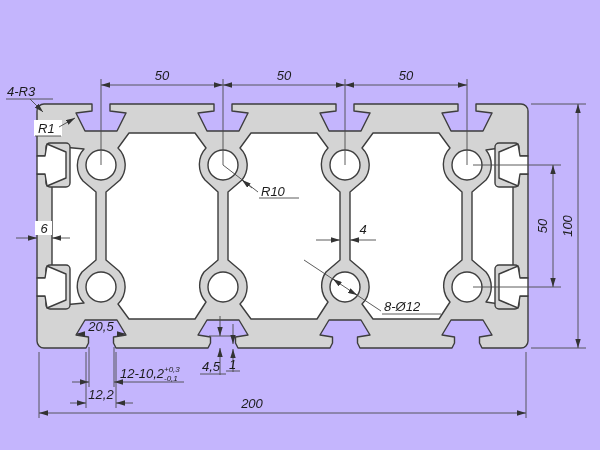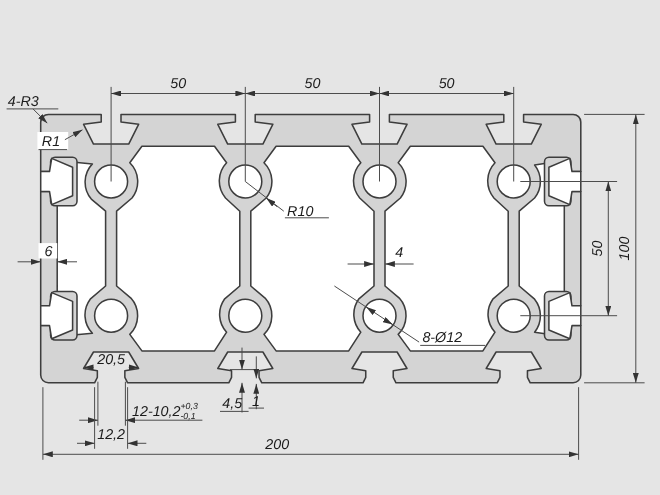--- a/index.html
+++ b/index.html
@@ -1,16 +1,16 @@
 <!DOCTYPE html>
 <html><head>
 <meta charset="utf-8">
 <style>
   html,body{margin:0;padding:0;background:#ffffff;}
-  .stage{width:600px;height:450px;position:relative;background:#e5e5e5;overflow:hidden;}
+  .stage{width:600px;height:450px;position:relative;background:#c4b5fd;overflow:hidden;}
   svg{display:block;}
   text{font-family:"Liberation Sans","DejaVu Sans",sans-serif;font-style:italic;fill:#1c1c1c;}
   .dim-t{font-size:13px;}
   .tol-t{font-size:8px;}
   .thin{stroke:#4a4a4a;stroke-width:0.9;fill:none;}
   .outline{stroke:#3d3d3d;stroke-width:1.4;stroke-linejoin:round;}
 </style>
 </head>
 <body>
 <div class="stage">

